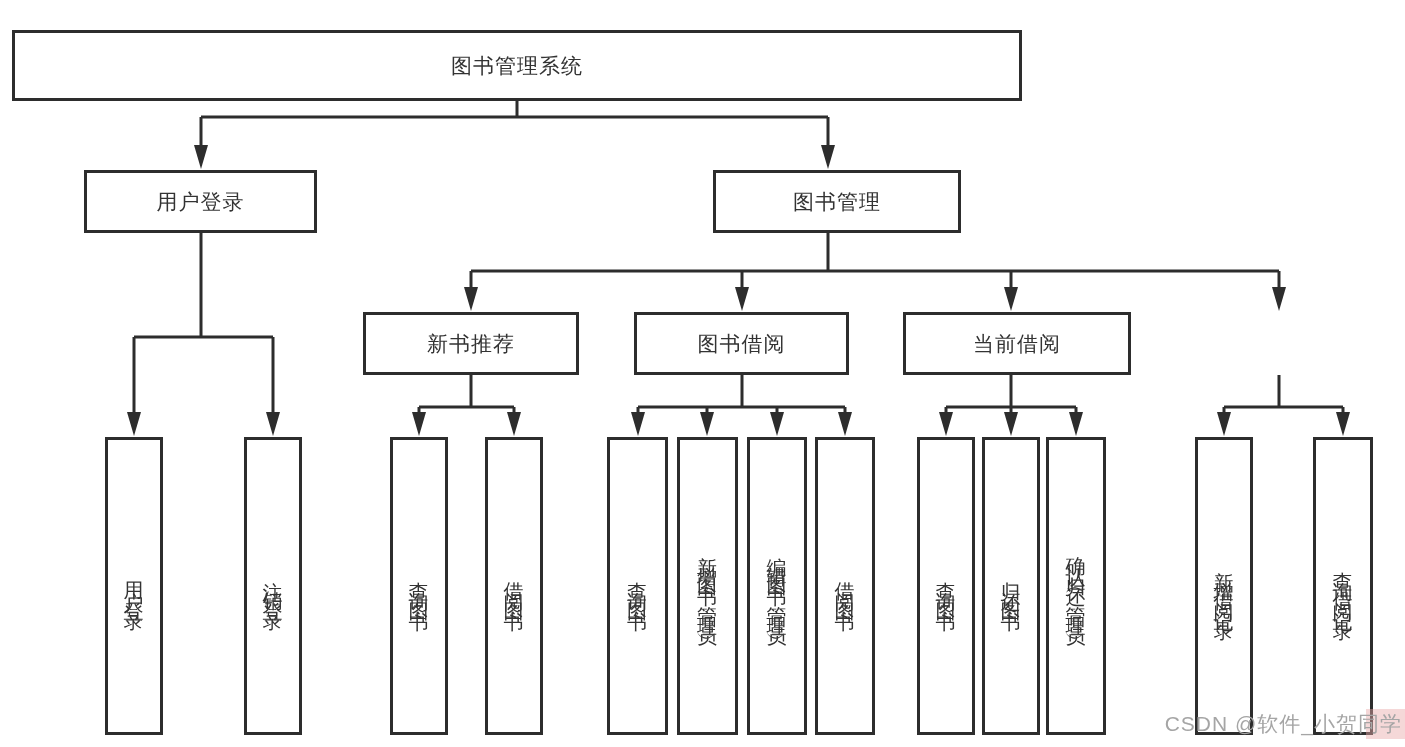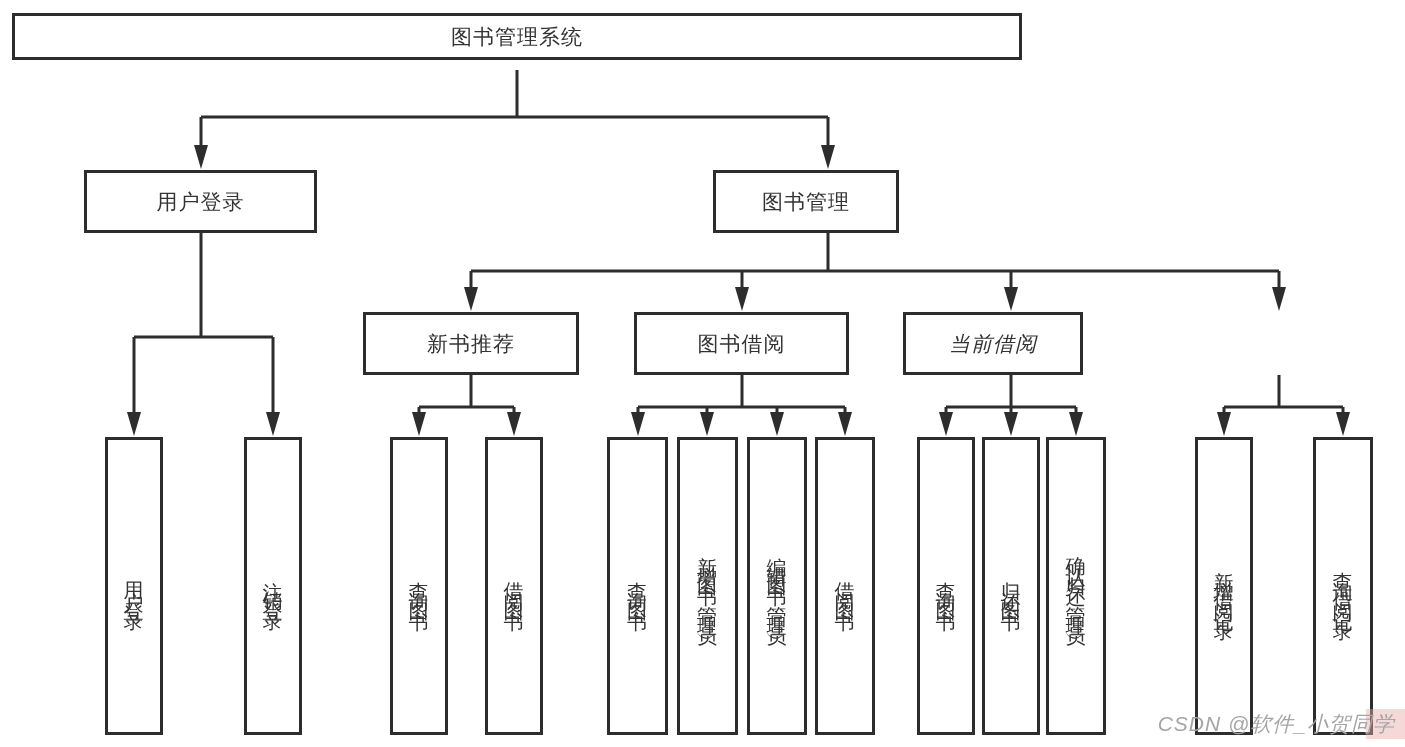--- a/index.html
+++ b/index.html
@@ -41,25 +41,24 @@
   }
   .wm-highlight{
     position:absolute;
     right:0;bottom:8px;
     width:39px;height:30px;
     background:var(--watermark-highlight);
     opacity:0.45;
   }
   .watermark{
     position:absolute;
-    right:10px;bottom:9px;
+    right:3px;bottom:9px;
     font-size:21px;
     color:var(--watermark);
     letter-spacing:1px;
-    font-style:italic;
   }
 </style>
 </head>
 <body>
 
 <div id="canvas">
 
   <svg id="connector-svg" viewBox="0 0 1405 747" xmlns="http://www.w3.org/2000/svg">
     <path d="M517,70 V117 M201,117 H828
              M201,233 V337 M134,337 H273
@@ -103,28 +102,28 @@
         <polygon points="1004,412 1018,412 1011,436"></polygon>
         <path d="M1076,407 V414"></path>
         <polygon points="1069,412 1083,412 1076,436"></polygon>
         <path d="M1224,407 V414"></path>
         <polygon points="1217,412 1231,412 1224,436"></polygon>
         <path d="M1343,407 V414"></path>
         <polygon points="1336,412 1350,412 1343,436"></polygon>
       </g>
   </svg>
 
-  <div class="node" style="left:12px;top:13px;width:1010px;height:47px;">图书管理系统</div>
+  <div class="node" style="left:12px;top:30px;width:1010px;height:71px;">图书管理系统</div>
 
   <div class="node" style="left:84px;top:170px;width:233px;height:63px;">用户登录</div>
-  <div class="node" style="left:713px;top:170px;width:186px;height:63px;">图书管理</div>
+  <div class="node" style="left:713px;top:170px;width:248px;height:63px;">图书管理</div>
 
   <div class="node" style="left:634px;top:312px;width:215px;height:63px;">图书借阅</div>
   <div class="node" style="left:363px;top:312px;width:216px;height:63px;">新书推荐</div>
-  <div class="node" style="left:903px;top:312px;width:180px;height:63px;font-style:italic;">当前借阅</div>
+  <div class="node" style="left:903px;top:312px;width:228px;height:63px;">当前借阅</div>
 
   <div class="node vnode" style="left:105px;top:437px;width:58px;height:298px;">用户登录</div>
   <div class="node vnode" style="left:244px;top:437px;width:58px;height:298px;">注销登录</div>
 
   <div class="node vnode" style="left:390px;top:437px;width:58px;height:298px;">查询图书</div>
   <div class="node vnode" style="left:485px;top:437px;width:58px;height:298px;">借阅图书</div>
 
   <div class="node vnode" style="left:607px;top:437px;width:61px;height:298px;">查询图书</div>
   <div class="node vnode" style="left:677px;top:437px;width:61px;height:298px;">新增图书（管理员）</div>
   <div class="node vnode" style="left:747px;top:437px;width:60px;height:298px;">编辑图书（管理员）</div>

